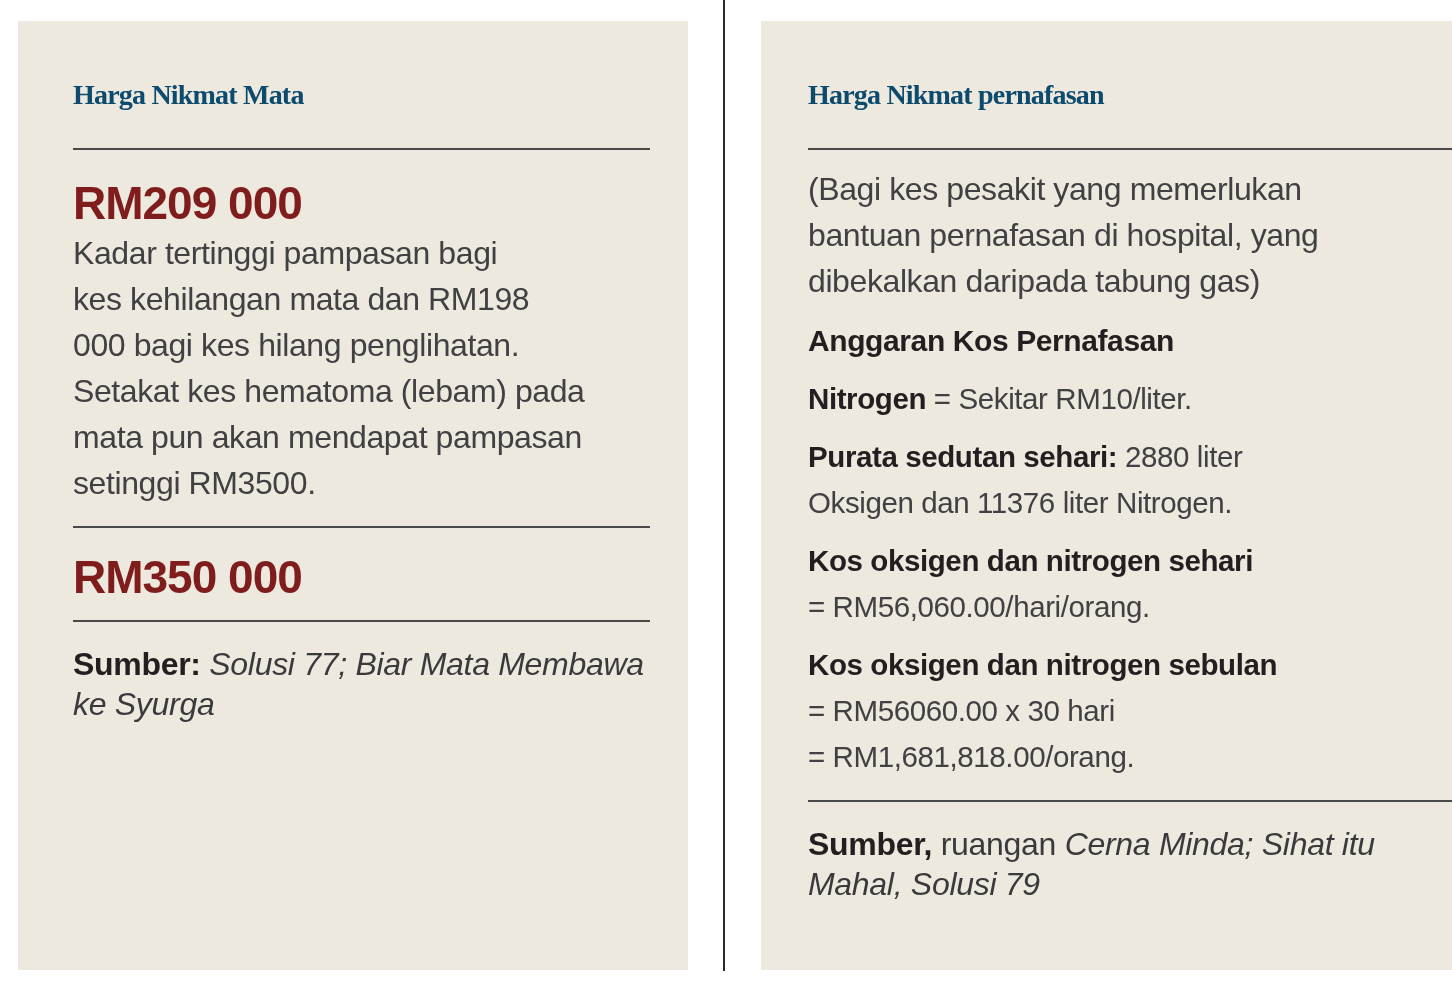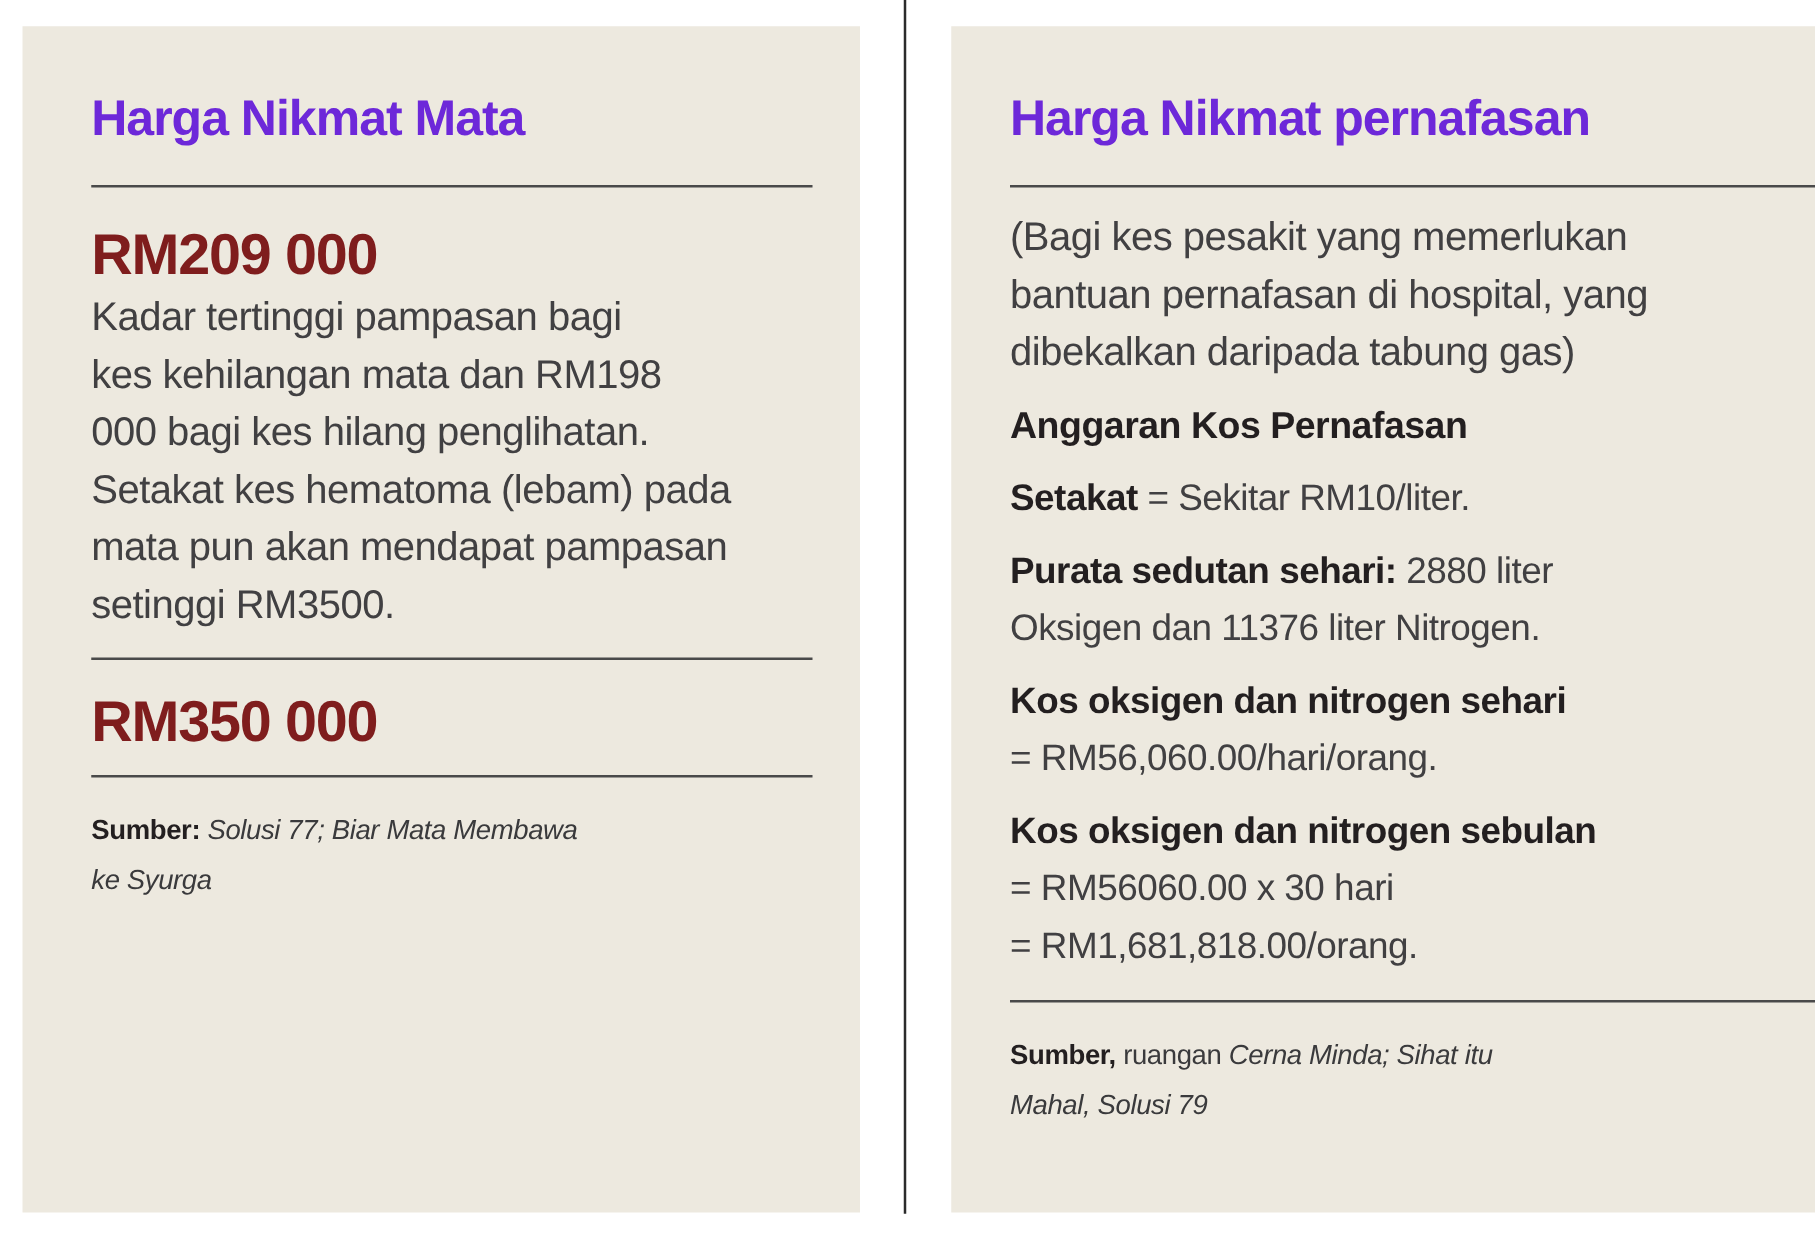--- a/index.html
+++ b/index.html
@@ -9,22 +9,23 @@
   }
   .panel{
     position:absolute;top:21px;height:949px;background:#EDE9DF;box-sizing:border-box;
   }
   .panel-left{left:18px;width:670px;padding:54px 38px 0 55px;}
   .panel-right{left:761px;width:776px;padding:54px 36px 0 47px;}
   .v-divider{
     position:absolute;left:723px;top:0;width:2px;height:971px;background:#2b2b2b;
   }
   h1.panel-title{
-    margin:0;font-size:40px;line-height:40px;font-weight:bold;color:#6d28d9;
+    margin:0;font-size:28px;line-height:40px;font-weight:bold;color:#0c4a6e;
     letter-spacing:-0.8px;
+    font-family:Liberation Serif, serif;
   }
   hr.rule{
     border:none;border-top:2px solid #4a4a4a;margin:33px 0 0 0;width:100%;
   }
   hr.rule-mid{margin-top:20px;}
   hr.rule-bottom{margin-top:20px;}
   .amount{
     font-size:46px;line-height:46px;font-weight:bold;color:#7f1d1d;
     letter-spacing:-1px;margin-top:30px;
   }
@@ -39,21 +40,21 @@
   .sub-heading{
     font-size:30px;line-height:46px;font-weight:bold;color:#231F20;
     margin:14px 0 0 0;letter-spacing:-0.4px;
   }
   .item{
     font-size:29.5px;line-height:46px;color:#414042;margin:12px 0 0 0;
     letter-spacing:-0.4px;
   }
   .item .item-label{font-weight:bold;color:#231F20;}
   .source{
-    font-size:22px;line-height:40px;color:#3a3a3c;margin:22px 0 0 0;
+    font-size:32px;line-height:40px;color:#3a3a3c;margin:22px 0 0 0;
     letter-spacing:-0.3px;
   }
   .src-bold{font-weight:bold;font-style:normal;color:#231F20;}
   .src-regular{font-style:normal;}
   .src-italic{font-style:italic;}
 </style>
 </head>
 <body>
 
 <div>
@@ -89,21 +90,21 @@
   <section class="panel panel-right">
     <h1 class="panel-title">Harga Nikmat pernafasan</h1>
     <hr class="rule">
 
     <p class="body-text ws intro">(Bagi kes pesakit yang memerlukan
 bantuan pernafasan di hospital, yang
 dibekalkan daripada tabung gas)</p>
 
     <p class="sub-heading">Anggaran Kos Pernafasan</p>
 
-    <p class="item"><span class="item-label">Setakat</span><span class="ws"> = Sekitar RM10/liter.</span></p>
+    <p class="item"><span class="item-label">Nitrogen</span><span class="ws"> = Sekitar RM10/liter.</span></p>
 
 
     <p class="item"><span class="item-label">Purata sedutan sehari:</span><span class="ws"> 2880 liter
 Oksigen dan 11376 liter Nitrogen.</span></p>
 
     <p class="item"><span class="item-label">Kos oksigen dan nitrogen sehari</span><span class="ws">
 = RM56,060.00/hari/orang.</span></p>
 
     <p class="item"><span class="item-label">Kos oksigen dan nitrogen sebulan</span><span class="ws">
 = RM56060.00 x 30 hari

